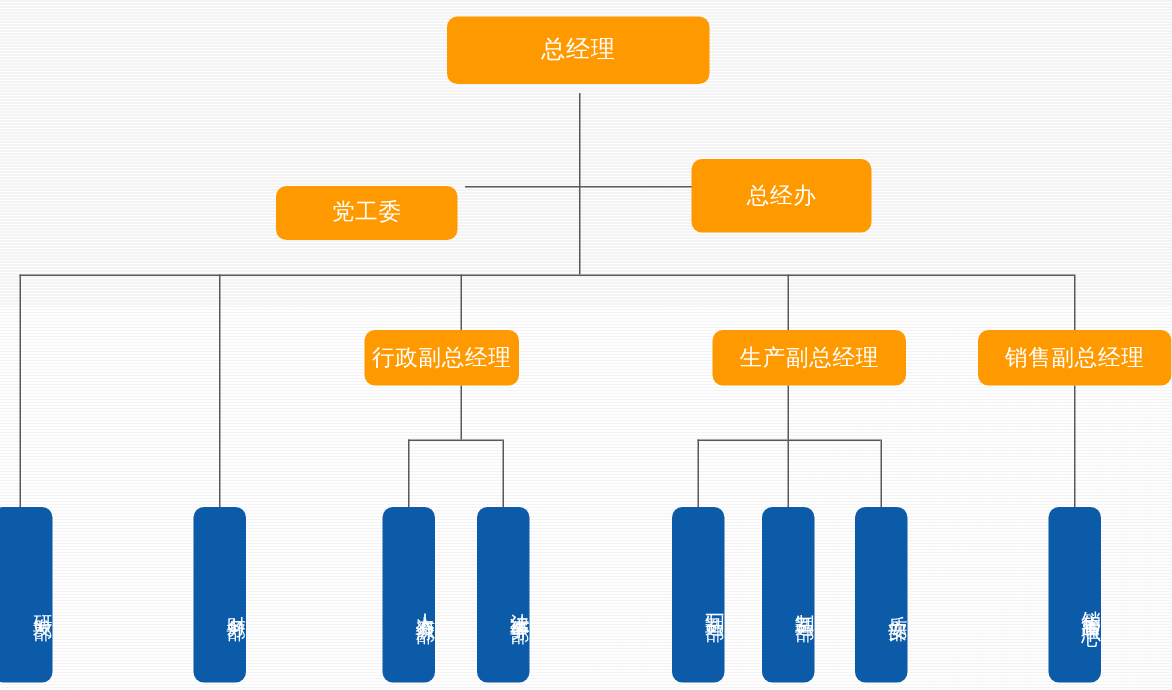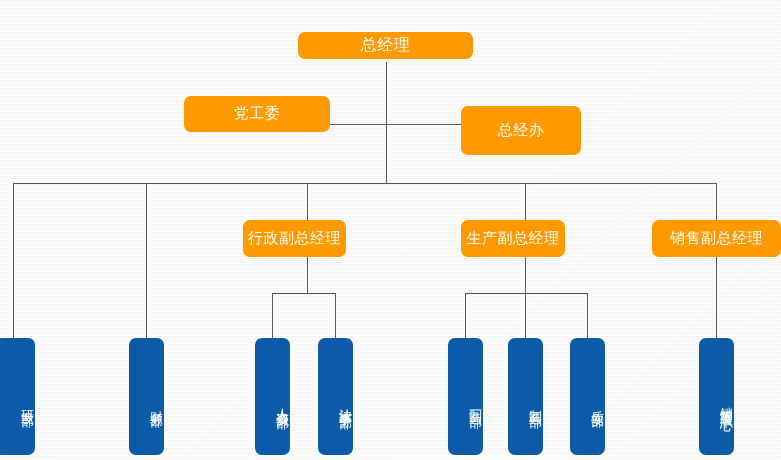--- a/index.html
+++ b/index.html
@@ -69,45 +69,45 @@
     padding-top: 12px;
     align-items: flex-start;
     justify-content: center;
   }
 </style>
 </head>
 <body>
 
 <div id="org-chart">
 
-  <div class="node orange top" style="left:298px; top:32px; width:175px; height:27px;">总经理</div>
+  <div class="node orange top" style="left:298px; top:11px; width:175px; height:45px;">总经理</div>
 
   <div class="conn v" style="left:386px; top:62px; height:121px;"></div>
 
   <div class="conn h" style="left:310px; top:124px; width:152px;"></div>
 
-  <div class="node orange" style="left:184px; top:96px; width:146px; height:36px;">党工委</div>
+  <div class="node orange" style="left:184px; top:124px; width:121px; height:36px;">党工委</div>
 
   <div class="node orange" style="left:461px; top:106px; width:120px; height:49px;">总经办</div>
 
   <div class="conn h" style="left:13px; top:183px; width:703px;"></div>
 
   <div class="conn v" style="left:13px; top:183px; height:155px;"></div>
 
   <div class="conn v" style="left:146px; top:183px; height:155px;"></div>
 
   <div class="conn v" style="left:307px; top:183px; height:37px;"></div>
 
   <div class="conn v" style="left:525px; top:183px; height:37px;"></div>
 
   <div class="conn v" style="left:716px; top:183px; height:37px;"></div>
 
   <div class="node orange" style="left:243px; top:220px; width:103px; height:37px;">行政副总经理</div>
 
-  <div class="node orange" style="left:461px; top:220px; width:104px; height:37px;">生产副总经理</div>
+  <div class="node orange" style="left:475px; top:220px; width:129px; height:37px;">生产副总经理</div>
 
   <div class="node orange" style="left:652px; top:220px; width:129px; height:37px;">销售副总经理</div>
 
   <div class="conn v" style="left:307px; top:257px; height:36px;"></div>
   <div class="conn h" style="left:272px; top:293px; width:63px;"></div>
   <div class="conn v" style="left:272px; top:293px; height:45px;"></div>
   <div class="conn v" style="left:335px; top:293px; height:45px;"></div>
 
   <div class="conn v" style="left:525px; top:257px; height:36px;"></div>
   <div class="conn h" style="left:465px; top:293px; width:122px;"></div>

